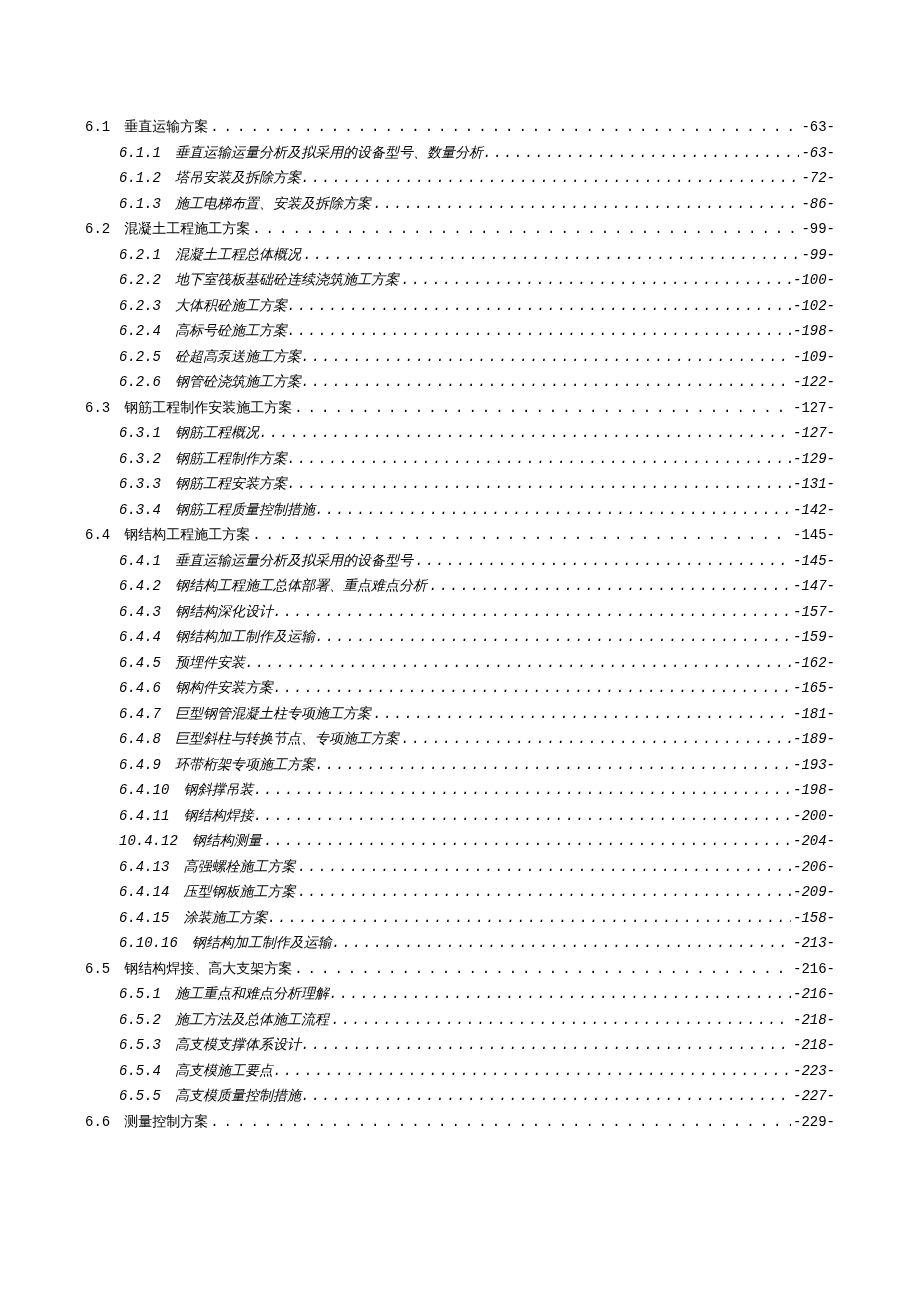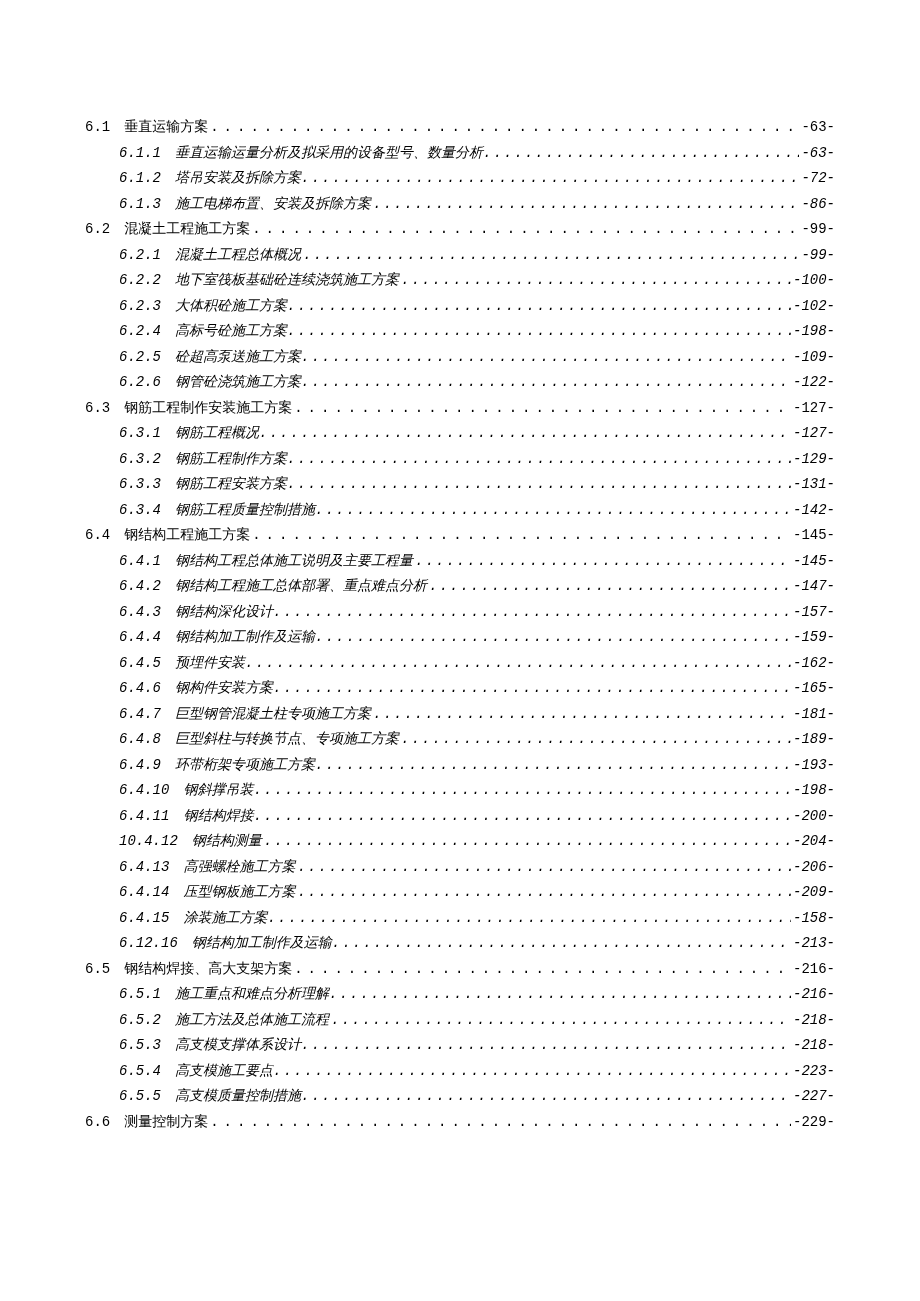--- a/index.html
+++ b/index.html
@@ -159,21 +159,21 @@
       <span class="toc-page">-142-</span>
     </div>
     <div class="toc-line level1">
       <span class="toc-num">6.4</span>
       <span class="toc-title">钢结构工程施工方案</span>
       <span class="toc-dots">........................................................................................................................................................................</span>
       <span class="toc-page">-145-</span>
     </div>
     <div class="toc-line level2">
       <span class="toc-num">6.4.1</span>
-      <span class="toc-title">钢结构工程总体施工说明及主要工程量</span>
+      <span class="toc-title">垂直运输运量分析及拟采用的设备型号</span>
       <span class="toc-dots">........................................................................................................................................................................</span>
       <span class="toc-page">-145-</span>
     </div>
     <div class="toc-line level2">
       <span class="toc-num">6.4.2</span>
       <span class="toc-title">钢结构工程施工总体部署、重点难点分析</span>
       <span class="toc-dots">........................................................................................................................................................................</span>
       <span class="toc-page">-147-</span>
     </div>
     <div class="toc-line level2">
@@ -248,21 +248,21 @@
       <span class="toc-dots">........................................................................................................................................................................</span>
       <span class="toc-page">-209-</span>
     </div>
     <div class="toc-line level2">
       <span class="toc-num">6.4.15</span>
       <span class="toc-title">涂装施工方案.</span>
       <span class="toc-dots">........................................................................................................................................................................</span>
       <span class="toc-page">-158-</span>
     </div>
     <div class="toc-line level2">
-      <span class="toc-num">6.12.16</span>
+      <span class="toc-num">6.10.16</span>
       <span class="toc-title">钢结构加工制作及运输.</span>
       <span class="toc-dots">........................................................................................................................................................................</span>
       <span class="toc-page">-213-</span>
     </div>
     <div class="toc-line level1">
       <span class="toc-num">6.5</span>
       <span class="toc-title">钢结构焊接、高大支架方案</span>
       <span class="toc-dots">........................................................................................................................................................................</span>
       <span class="toc-page">-216-</span>
     </div>

